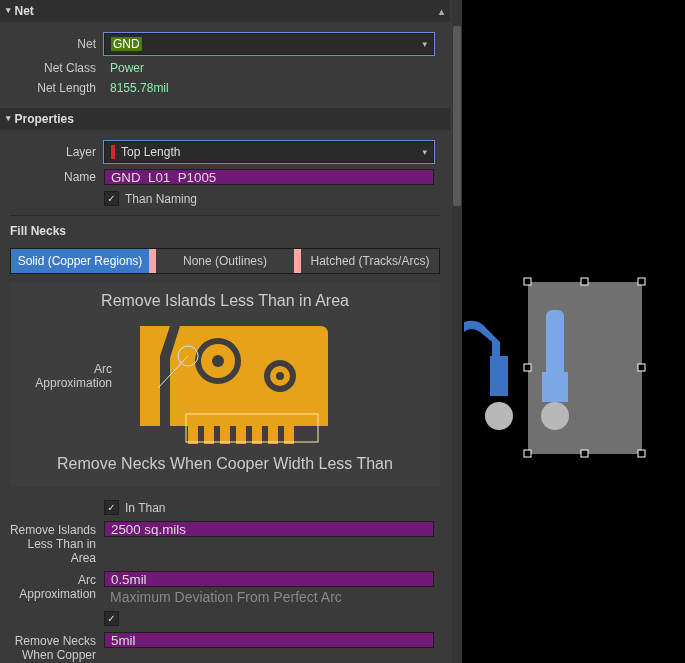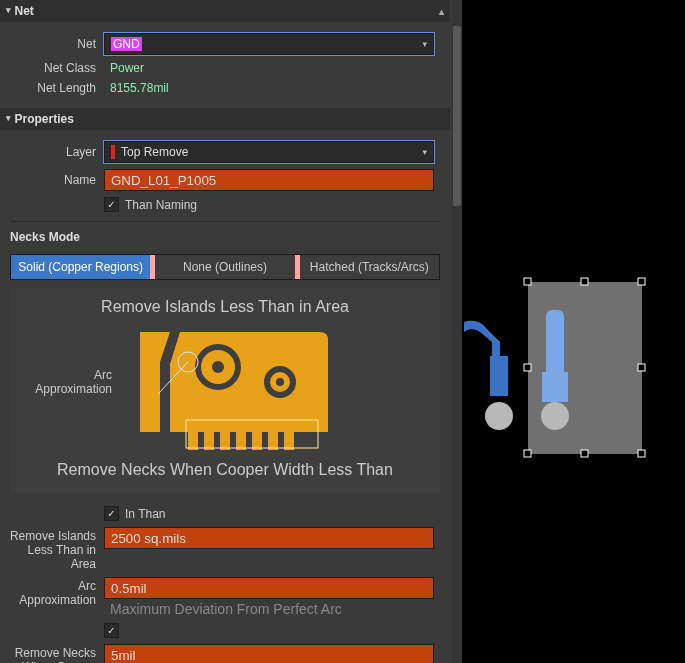--- a/index.html
+++ b/index.html
@@ -15,34 +15,34 @@
   .section-header .tri { margin-right: 4px; font-size: 9px; color: #ccc; transform: translateY(-1px); }
   .section-header .collapse-icon { position: absolute; right: 6px; color: #aaa; font-size: 10px; }
 
   .form-row { display: flex; align-items: center; padding: 3px 8px 3px 0; }
   .form-label { width: 104px; text-align: right; padding-right: 8px; color: #ccc; }
   .form-value { flex: 1; }
   .static-value { color: #86efac; padding-left: 6px; }
 
   .dropdown { background: #2a2a2a; border: 1px solid #1e1e1e; height: 22px; display: flex; align-items: center; padding: 0 6px; position: relative; color: #ddd; }
   .dropdown.selected { outline: 1px solid #6a8fd8; }
-  .dropdown .sel { background: #d946ef; color: #fff; padding: 0 2px; font-size: 12px; }
+  .dropdown .sel { background: #4d7c0f; color: #fff; padding: 0 2px; font-size: 12px; }
   .dropdown .caret { position: absolute; right: 6px; font-size: 9px; color: #bbb; }
   .layer-dropdown::before { content:""; width:4px; height:14px; background:#cc2b2b; margin-right:6px; display:inline-block; }
 
-  .text-input { background: #c2410c; border: 1px solid #1e1e1e; height: 22px; padding: 0 6px; color: #ddd; width: 100%; }
+  .text-input { background: #701a75; border: 1px solid #1e1e1e; height: 16px; padding: 0 6px; color: #ddd; width: 100%; }
   .hint { color: #888; font-size: 14px; padding-left: 6px; margin-top: 2px; }
 
   .checkbox-row { display:flex; align-items:center; gap:6px; padding-left:0; }
   .checkbox { width:15px; height:15px; background:#2a2a2a; border:1px solid #1e1e1e; display:flex; align-items:center; justify-content:center; color:#ddd; font-size:10px; }
 
   .subsection-title { padding: 6px 10px; color:#ddd; font-weight:600; }
 
   .segmented { display:flex; margin: 4px 10px 8px; border:1px solid #1a1a1a; }
-  .seg { flex:1; text-align:center; padding:5px 4px; background:#3d3d3d; color:#ccc; border-right:5px solid #fca5a5; font-size:12px; }
+  .seg { flex:1; text-align:center; padding:5px 4px; background:#3d3d3d; color:#ccc; border-right:7px solid #fca5a5; font-size:12px; }
   .seg:last-child { border-right:none; }
   .seg.active { background:#3a78c8; color:#fff; }
 
   .illustration-box { margin: 6px 10px; background: #3e3e3e; padding: 10px 10px 14px; text-align:center; position:relative; }
   .illus-caption { color:#ccc; font-size:16px; }
   .illus-top { margin-bottom:6px; }
   .illus-bottom { margin-top:6px; }
   .illus-side { position:absolute; left:12px; top:80px; width:90px; text-align:right; color:#ccc; }
   .illus-svg { width: 230px; height: 130px; }
 </style>
@@ -82,21 +82,21 @@
       <div class="section-header">
         <span class="tri">▾</span>
         <span>Properties</span>
       </div>
 
       <div style="padding:8px 8px 4px 0;">
         <div class="form-row">
           <div class="form-label">Layer</div>
           <div class="form-value">
             <div class="dropdown layer-dropdown selected">
-              <span>Top Remove</span>
+              <span>Top Length</span>
               <span class="caret">▾</span>
             </div>
           </div>
         </div>
         <div class="form-row">
           <div class="form-label">Name</div>
           <div class="form-value">
             <input class="text-input" value="GND_L01_P1005" style="">
           </div>
         </div>
@@ -104,21 +104,21 @@
           <div class="form-label"></div>
           <div class="form-value checkbox-row">
             <div class="checkbox">✓</div>
             <span>Than Naming</span>
           </div>
         </div>
       </div>
 
       <div style="height:1px; background:#2a2a2a; margin:2px 10px;"></div>
 
-      <div class="subsection-title">Necks Mode</div>
+      <div class="subsection-title">Fill Necks</div>
 
       <div class="segmented">
         <div class="seg active">Solid (Copper Regions)</div>
         <div class="seg">None (Outlines)</div>
         <div class="seg">Hatched (Tracks/Arcs)</div>
       </div>
 
       <div class="illustration-box">
         <div class="illus-caption illus-top">Remove Islands Less Than in Area</div>
         <div class="illus-side">

